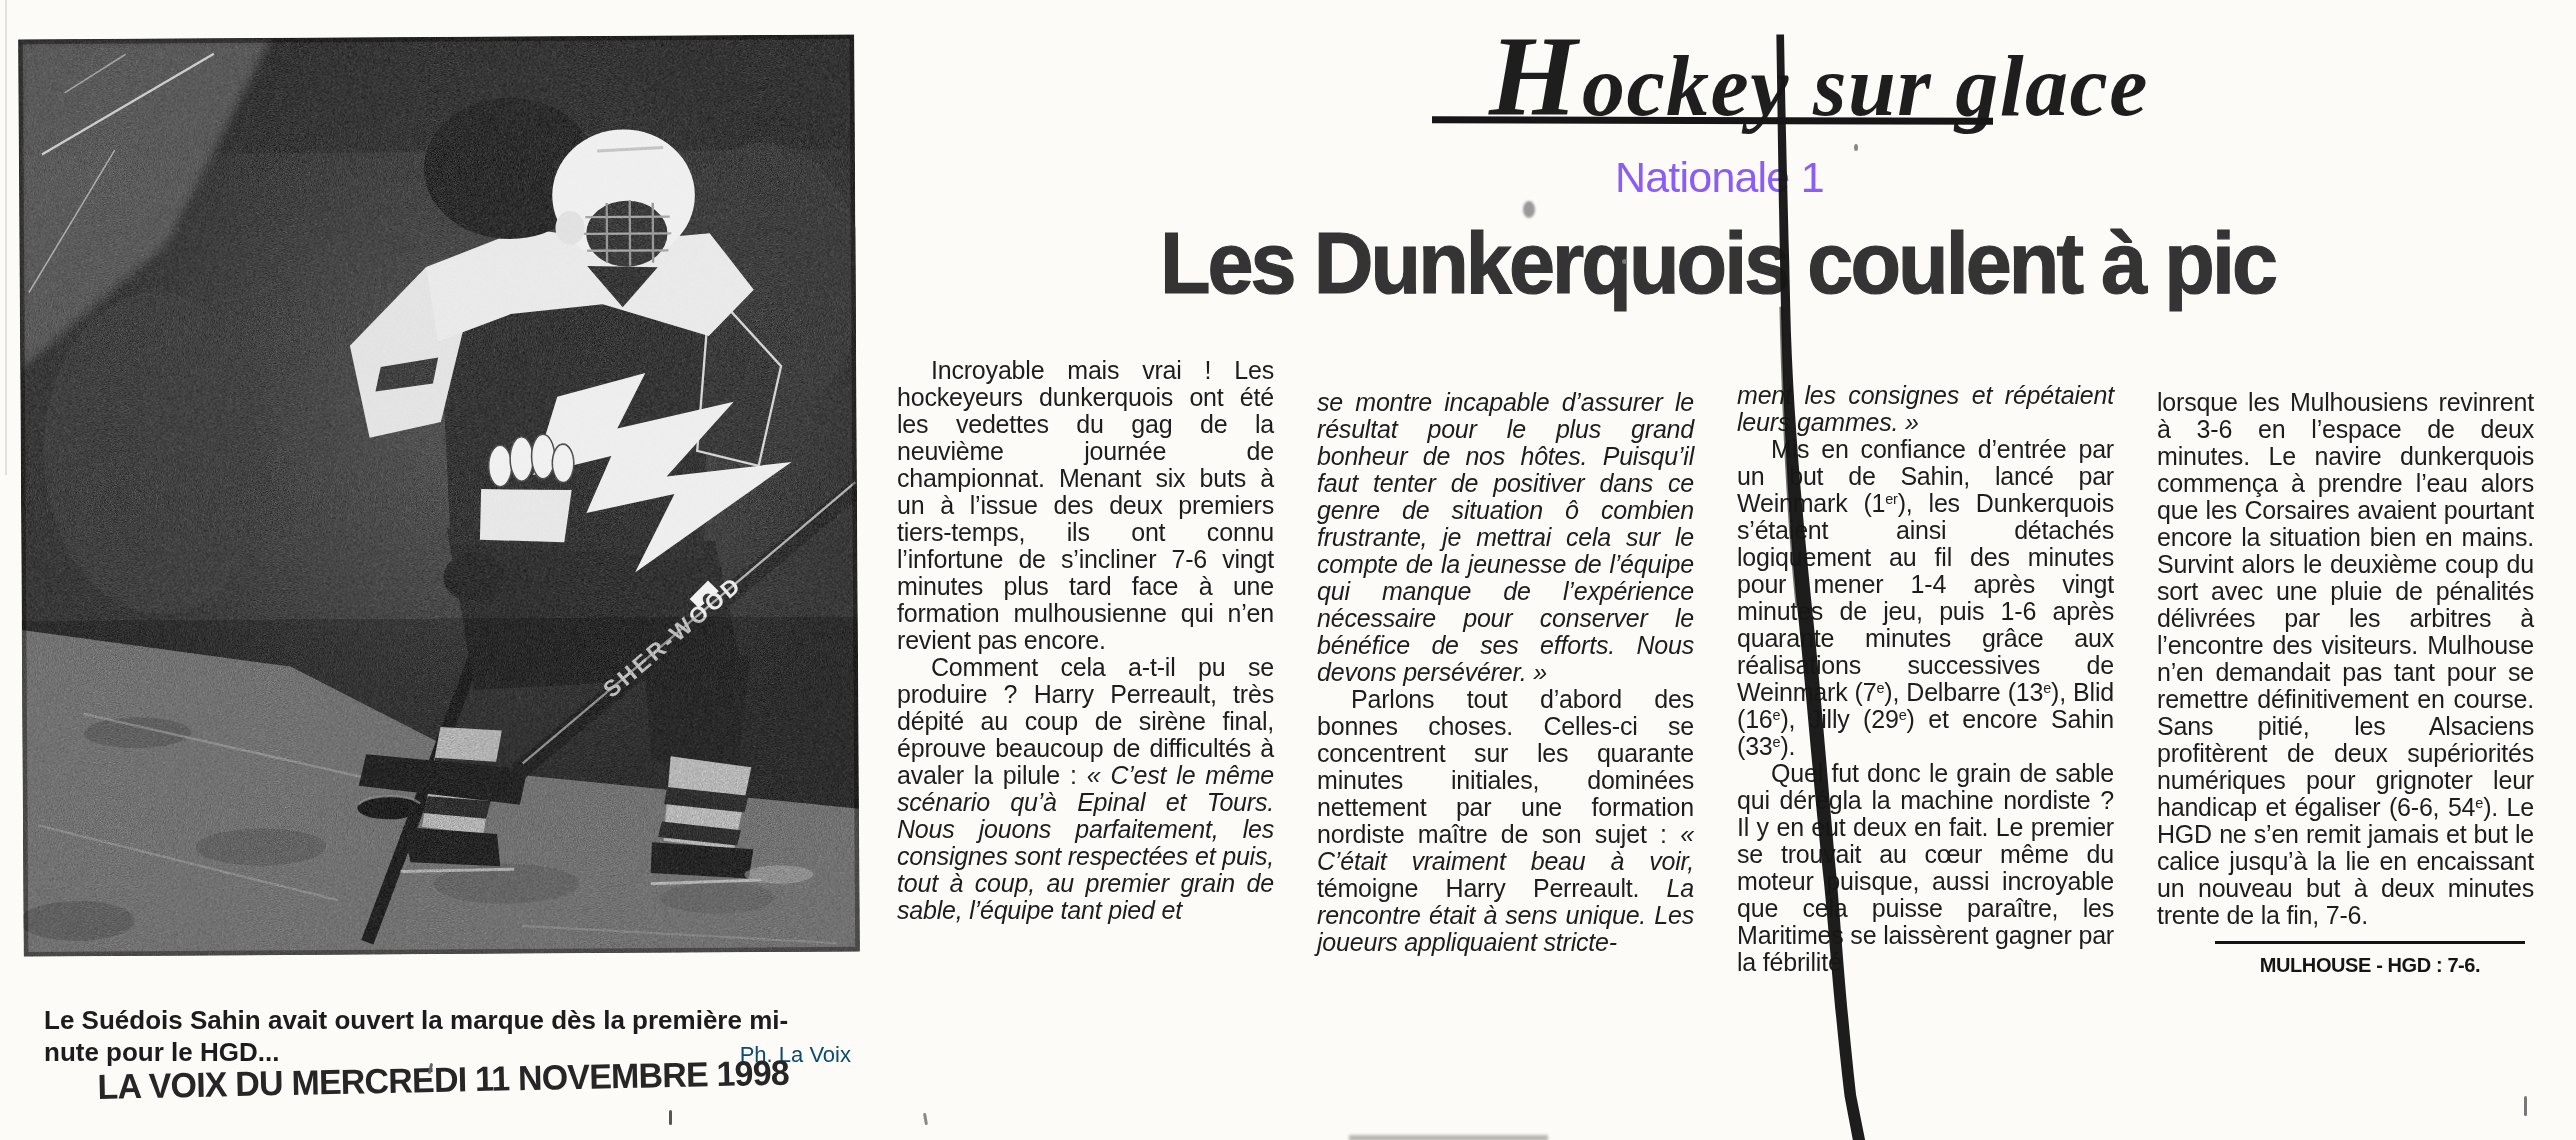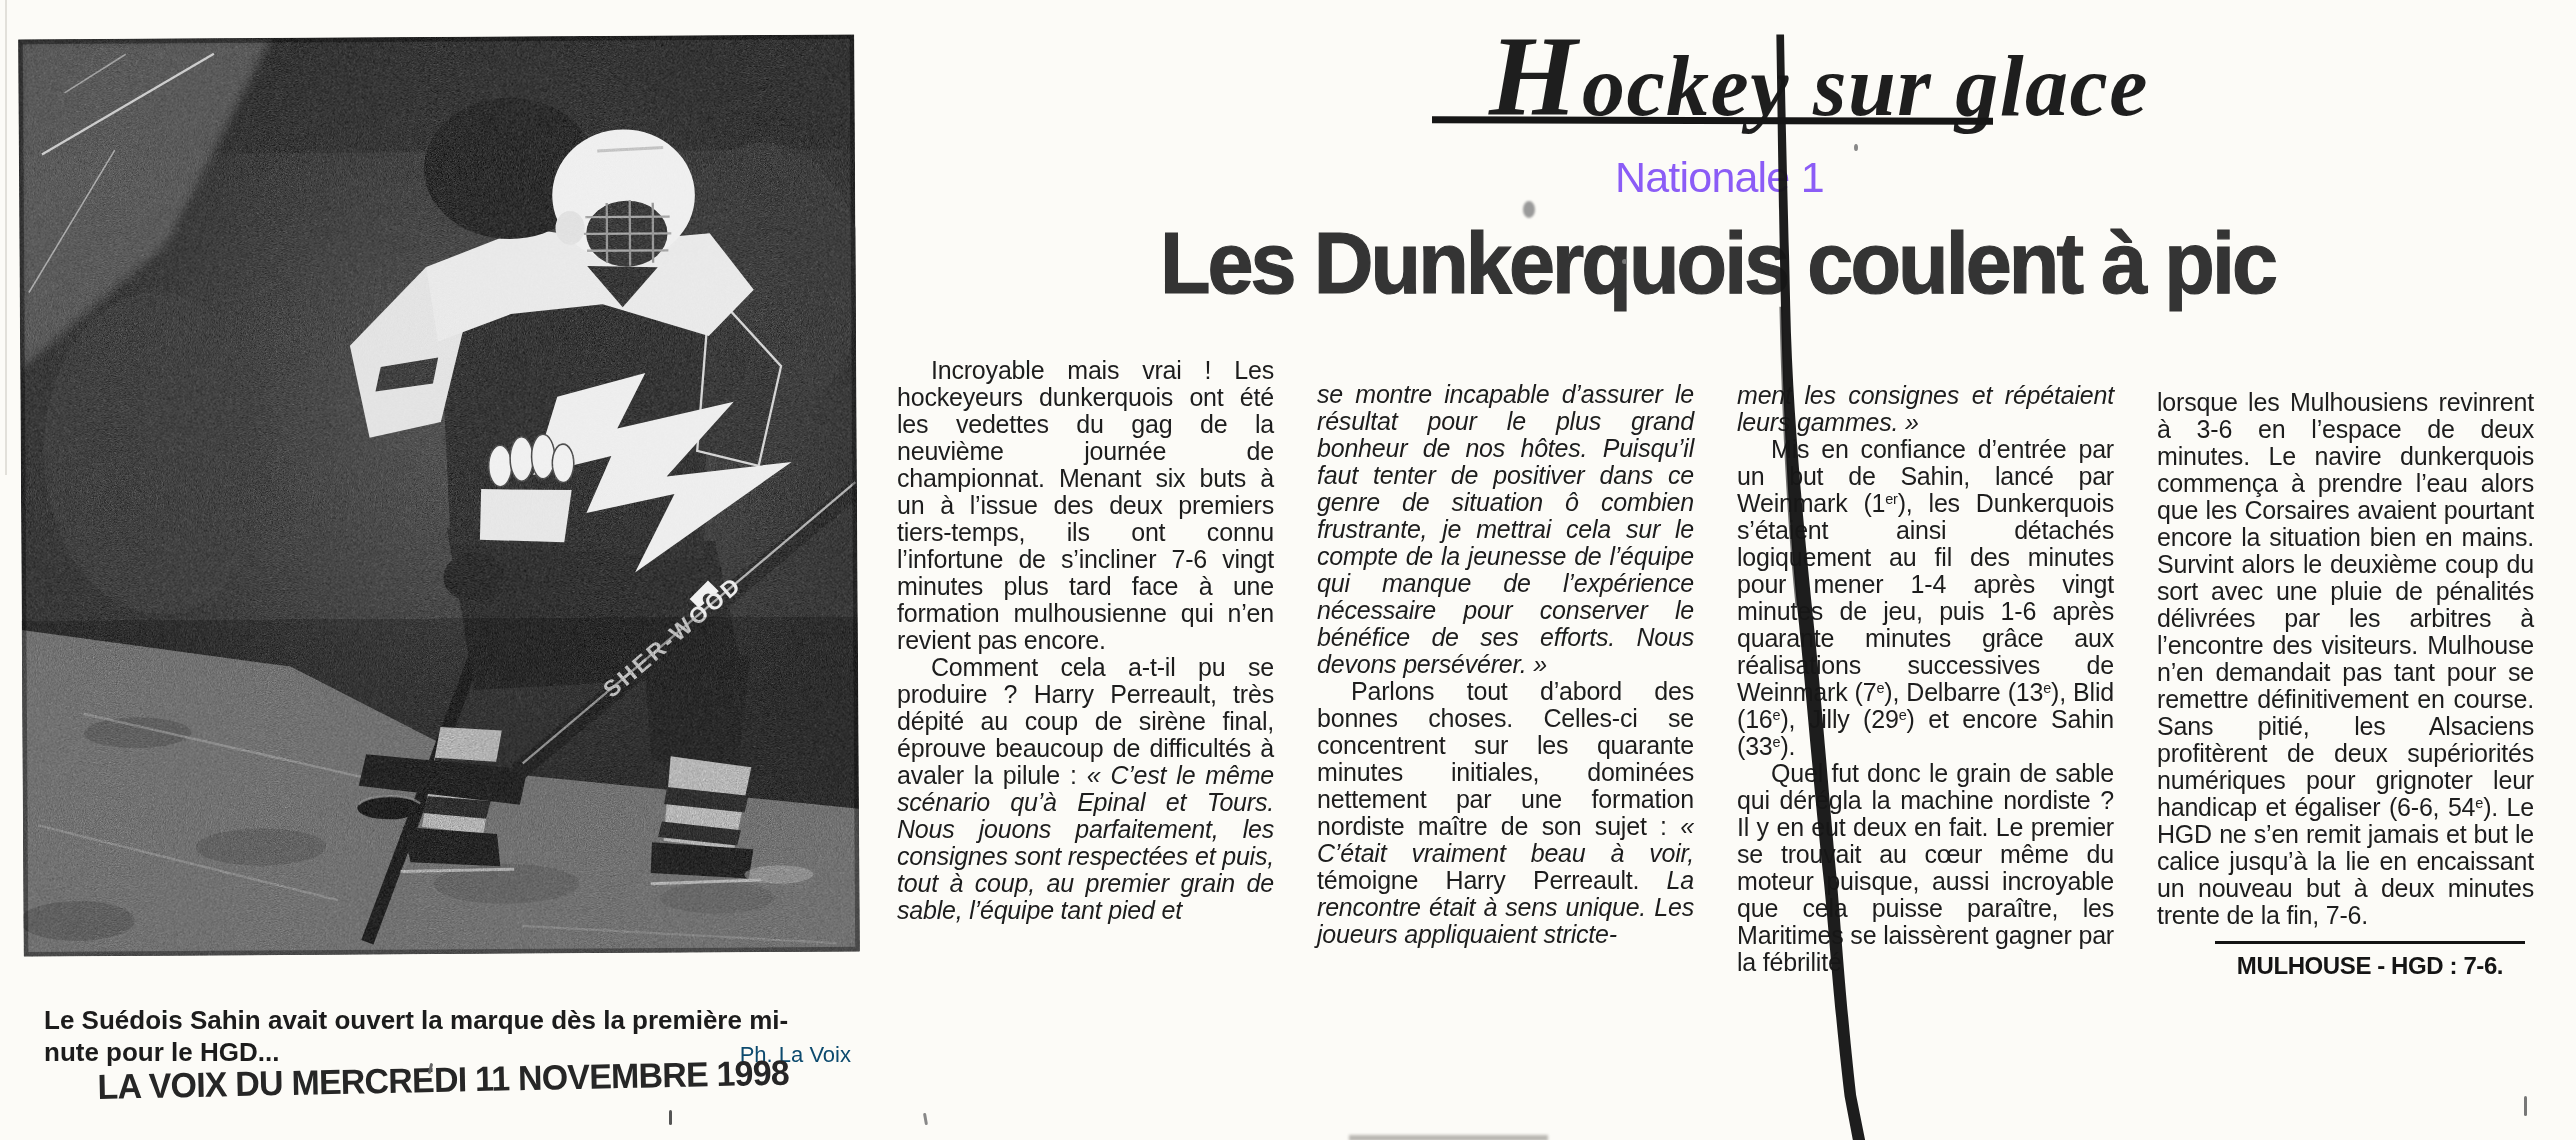--- a/index.html
+++ b/index.html
@@ -32,27 +32,27 @@
   .league{position:absolute;left:1615px;top:153px;font-size:43px;color:#8b5cf6;
     letter-spacing:-0.8px;white-space:nowrap;}
   .headline{position:absolute;left:1066px;top:212px;width:1303px;text-align:center;
     font-size:88px;font-weight:bold;letter-spacing:-3.1px;color:#343434;
     white-space:nowrap;transform:scaleX(0.94);-webkit-text-stroke:1.2px #343434;}
 
   
   .cols{position:absolute;left:897px;top:357px;display:flex;gap:43px;}
   .col{width:377px;font-size:25px;line-height:27px;text-align:justify;color:#1d1d1d;
     letter-spacing:-0.2px;}
-  .col.c2{margin-top:24px;} .col.c3{margin-top:24.5px;} .col.c4{margin-top:32px;}
+  .col.c2{margin-top:32px;} .col.c3{margin-top:24.5px;} .col.c4{margin-top:32px;}
   .para{margin:0;}
   .para.indent{text-indent:34px;}
   .it{font-style:italic;}
   sup{font-size:0.58em;line-height:0;vertical-align:0.55em;margin-top:24px;}
   .score{margin:12.3px 0 0 58px;width:310px;border-top:3.8px solid #141414;
-    padding-top:7.7px;font-weight:bold;font-size:24px;text-align:center;
+    padding-top:7.7px;font-weight:bold;font-size:20px;text-align:center;
     letter-spacing:-0.4px;white-space:nowrap;color:#151515;}
 
   
   .crease{position:absolute;left:0;top:0;width:2576px;height:1141px;pointer-events:none;}
   .speck{position:absolute;background:#9a9a9a;border-radius:50%;}
   .sp1{left:1523px;top:201px;width:12.3px;height:17px;filter:blur(0.8px);}
   .sp2{left:1622px;top:259px;width:5.4px;height:5.4px;background:#777;}
   .sp3{left:1854px;top:144px;width:3.8px;height:7px;background:#888;}
   .sp4{left:429px;top:1063px;width:3.1px;height:10.7px;background:#666;border-radius:1.5px;transform:rotate(14deg);}
   .sp5{left:669px;top:1110px;width:3.1px;height:15.3px;background:#555;border-radius:1.5px;}

